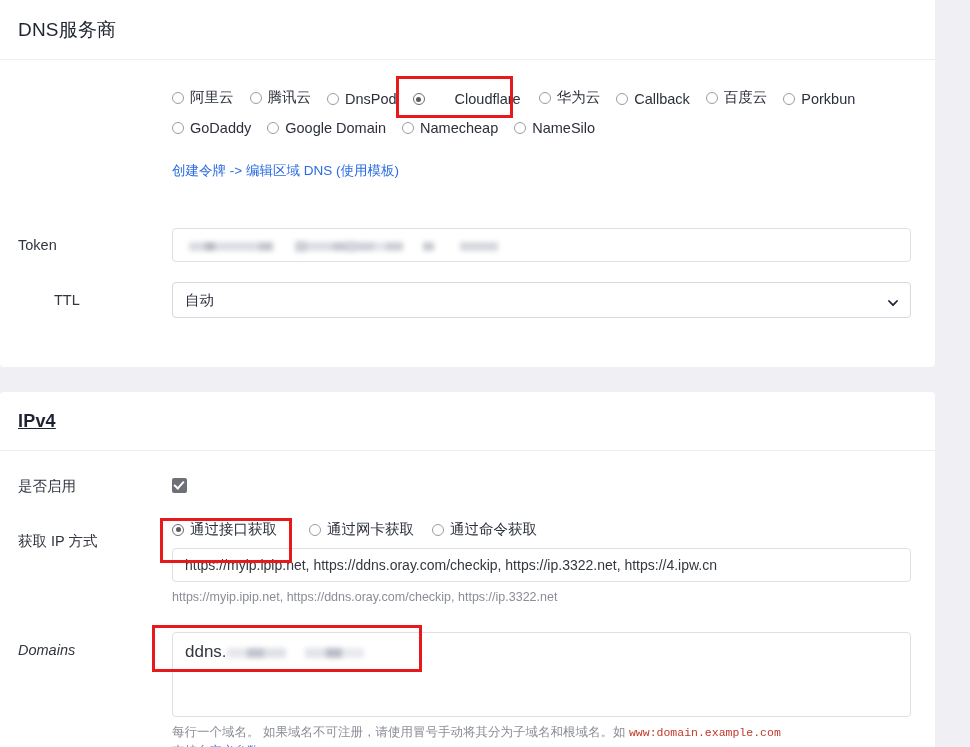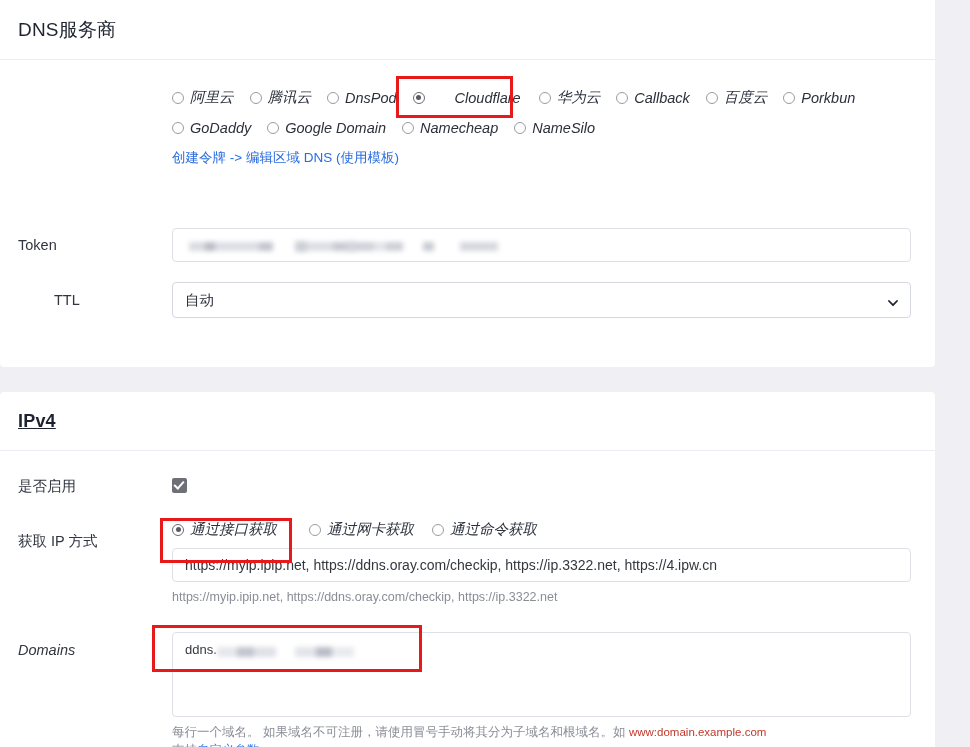--- a/index.html
+++ b/index.html
@@ -51,24 +51,23 @@
   }
   .row-field {
     position: absolute;
     left: 172px;
     right: 24px;
   }
 
   
   .radio-line {
     display: flex;
-    align-items: center;
+    align-items: flex-end;
     flex-wrap: nowrap;
     white-space: nowrap;
-    font-style: italic;
   }
   .radio-opt {
     display: inline-flex;
     align-items: center;
     margin-right: 16px;
     font-size: 14.5px;
     color: #2b303b;
     cursor: default;
   }
   .radio-opt:last-child { margin-right: 0; }
@@ -89,21 +88,21 @@
     content: "";
     position: absolute;
     left: 2.5px; top: 2.5px;
     width: 5px; height: 5px;
     border-radius: 50%;
     background: #5a5a61;
   }
 
   .radio-line.second { margin-top: 13px; }
 
-  .link-line { margin-top: 13px; font-size: 13.5px; }
+  .link-line { margin-top: 26px; font-size: 13.5px; }
   .link-line a {
     color: #2a6ce0;
     text-decoration: none;
   }
   .link-sep { color: #2a6ce0; }
 
   
   .input-box {
     height: 34px;
     border: 1px solid #dfe0e6;
@@ -134,21 +133,21 @@
     transform: translateY(-50%);
     width: 10px; height: 10px;
   }
   .hint {
     margin-top: 6px;
     font-size: 12.5px;
     color: #8a8d96;
     line-height: 1.45;
   }
   .hint .mono-red {
-    font-family: Liberation Sans, sans-serif;
+    font-family: Liberation Mono, monospace;
     color: #c0392b;
     font-size: 11.5px;
   }
   .hint a { color: #3b82e8; text-decoration: none; }
 
   
   .cb {
     width: 15px; height: 15px;
     background: #6f7077;
     border-radius: 2px;
@@ -165,21 +164,21 @@
     transform: rotate(42deg);
   }
 
   
   .textarea-box {
     height: 85px;
     border: 1px solid #dfe0e6;
     border-radius: 4px;
     background: #fff;
     padding: 9px 12px;
-    font-size: 13px;
+    font-size: 17px;
     color: #33383f;
   }
 
   
   .blur {
     display: inline-block;
     vertical-align: middle;
     filter: blur(2.4px);
   }
   .blk {

